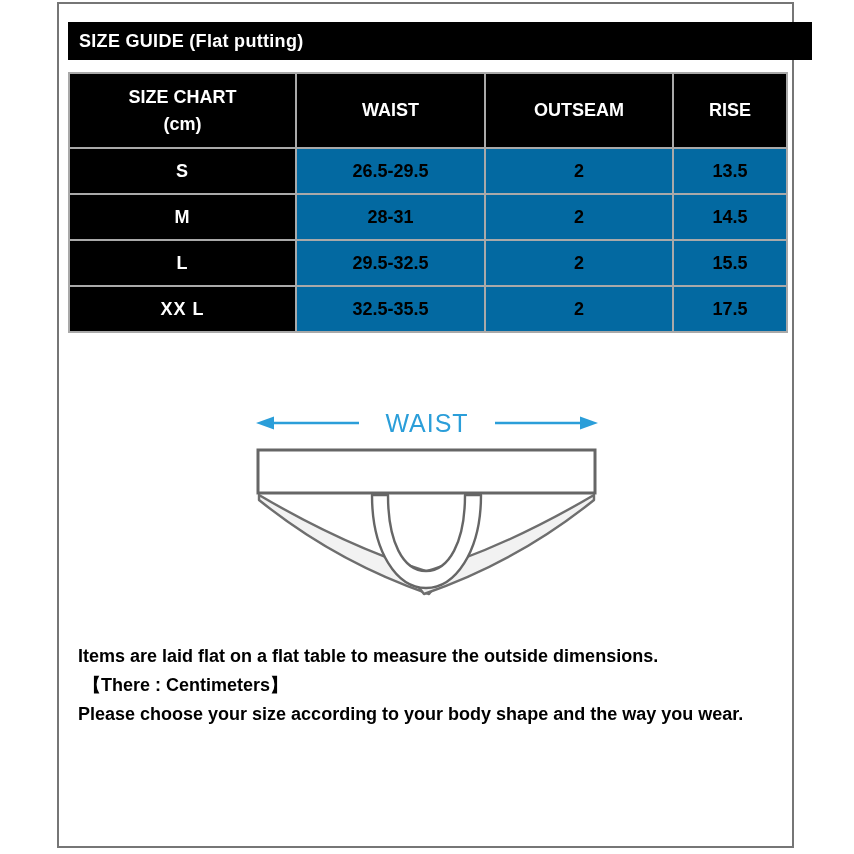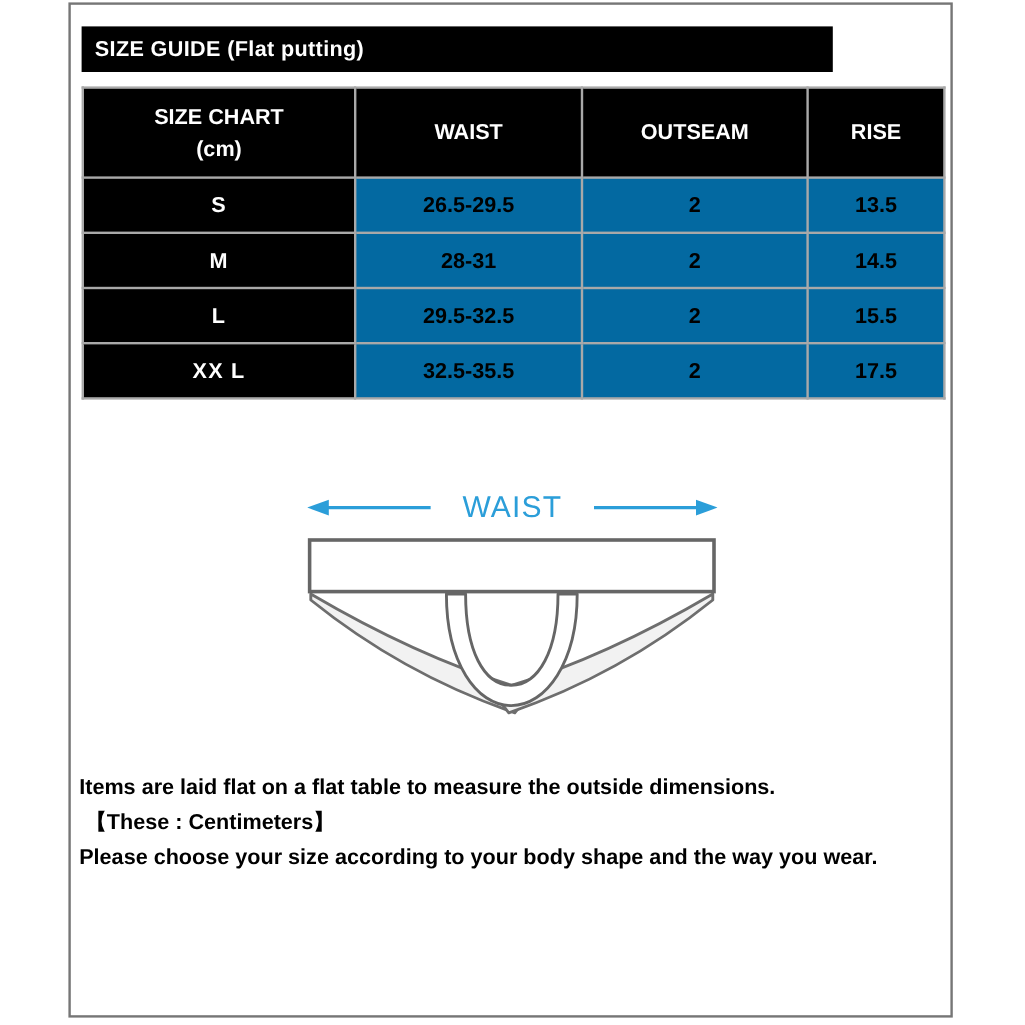--- a/index.html
+++ b/index.html
@@ -13,21 +13,21 @@
   .frame {
     position: absolute;
     left: 57px; top: 2px;
     width: 737px; height: 846px;
     border: 2px solid #767676;
     background: #ffffff;
   }
   .title-bar {
     position: absolute;
     left: 68px; top: 22px;
-    width: 626px; height: 38px;
+    width: 744px; height: 38px;
     background: #000000;
     display: flex;
     align-items: center;
   }
   .title-bar span {
     color: #ffffff;
     font-size: 18px;
     font-weight: 700;
     padding-left: 11px;
     letter-spacing: 0.3px;
@@ -86,20 +86,21 @@
     position: absolute;
     left: 66px; top: 642px;
     width: 706px;
   }
   .notes p {
     font-size: 18px;
     font-weight: 700;
     color: #000000;
     line-height: 29px;
     white-space: pre-wrap;
+    margin-left: 12px;
   }
 </style>
 </head>
 <body>
 
 <div class="frame"></div>
 
 <div class="title-bar">
   <span>SIZE GUIDE (Flat putting)</span>
 </div>
@@ -168,15 +169,15 @@
 
   <path d="M 338,51 Q 241,108 154,132 L 168,150 Q 261,118 338,56 Z" fill="#f2f2f2" stroke="#6e6e6e" stroke-width="2.4" stroke-linejoin="round"></path>
 
   <path d="M 116,51 C 116,108 141,144 170,144 C 199,144 225,108 225,51 L 209,51 C 209,98 193,127 170,127 C 147,127 132,98 132,51 Z" fill="#ffffff" stroke="#666666" stroke-width="2.4" stroke-linejoin="round"></path>
 
   <rect x="2" y="6" width="337" height="43" fill="#ffffff" stroke="#666666" stroke-width="3"></rect>
 </svg>
 
 <div class="notes">
   <p>Items are laid flat on a flat table to measure the outside dimensions.</p>
-  <p> 【These : Centimeters】</p>
+  <p> 【There : Centimeters】</p>
   <p>Please choose your size according to your body shape and the way you wear.</p>
 </div>
 
 </body></html>

